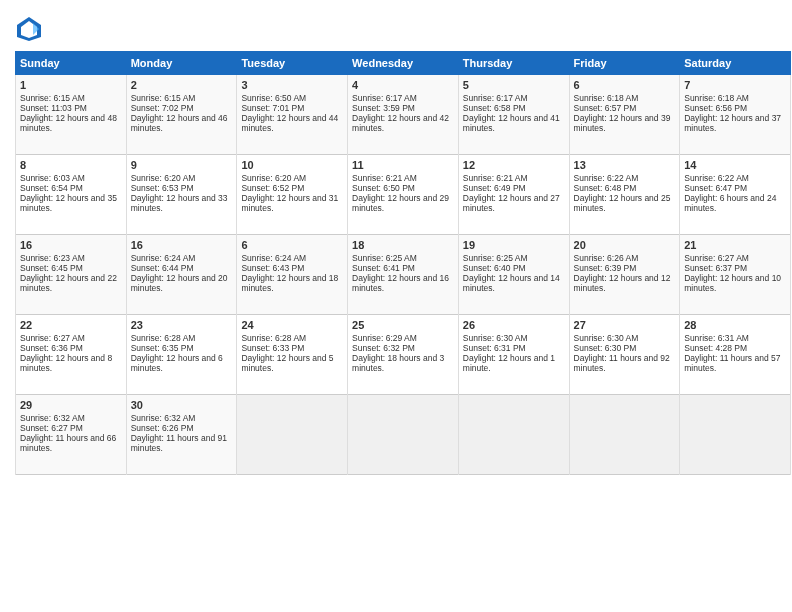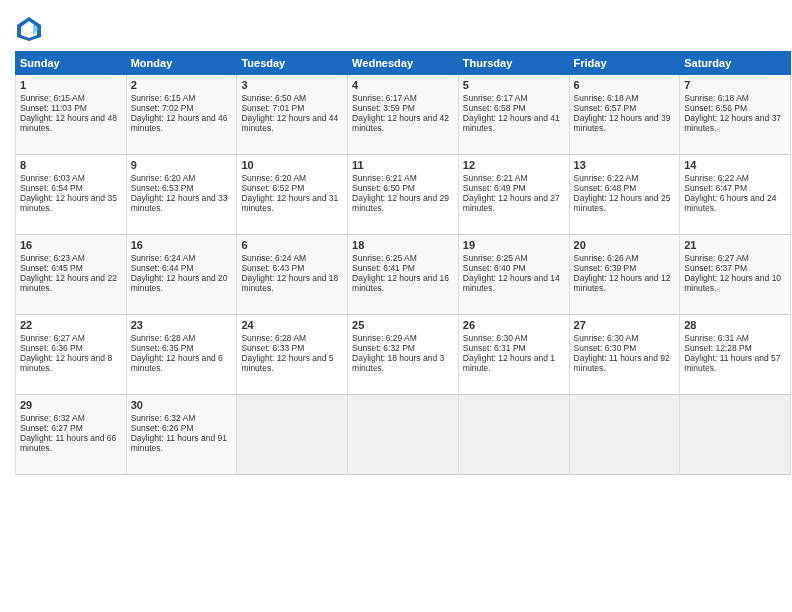--- a/index.html
+++ b/index.html
@@ -158,21 +158,21 @@
           <td><span class="day-num">20</span><span>Sunrise: 6:26 AM</span><br><span>Sunset: 6:39 PM</span><br><span>Daylight: 12 hours and 12 minutes.</span></td>
           <td><span class="day-num">21</span><span>Sunrise: 6:27 AM</span><br><span>Sunset: 6:37 PM</span><br><span>Daylight: 12 hours and 10 minutes.</span></td>
         </tr>
         <tr>
           <td><span class="day-num">22</span><span>Sunrise: 6:27 AM</span><br><span>Sunset: 6:36 PM</span><br><span>Daylight: 12 hours and 8 minutes.</span></td>
           <td><span class="day-num">23</span><span>Sunrise: 6:28 AM</span><br><span>Sunset: 6:35 PM</span><br><span>Daylight: 12 hours and 6 minutes.</span></td>
           <td><span class="day-num">24</span><span>Sunrise: 6:28 AM</span><br><span>Sunset: 6:33 PM</span><br><span>Daylight: 12 hours and 5 minutes.</span></td>
           <td><span class="day-num">25</span><span>Sunrise: 6:29 AM</span><br><span>Sunset: 6:32 PM</span><br><span>Daylight: 18 hours and 3 minutes.</span></td>
           <td><span class="day-num">26</span><span>Sunrise: 6:30 AM</span><br><span>Sunset: 6:31 PM</span><br><span>Daylight: 12 hours and 1 minute.</span></td>
           <td><span class="day-num">27</span><span>Sunrise: 6:30 AM</span><br><span>Sunset: 6:30 PM</span><br><span>Daylight: 11 hours and 92 minutes.</span></td>
-          <td><span class="day-num">28</span><span>Sunrise: 6:31 AM</span><br><span>Sunset: 12:28 PM</span><br><span>Daylight: 11 hours and 57 minutes.</span></td>
+          <td><span class="day-num">28</span><span>Sunrise: 6:31 AM</span><br><span>Sunset: 4:28 PM</span><br><span>Daylight: 11 hours and 57 minutes.</span></td>
         </tr>
         <tr>
           <td><span class="day-num">29</span><span>Sunrise: 6:32 AM</span><br><span>Sunset: 6:27 PM</span><br><span>Daylight: 11 hours and 66 minutes.</span></td>
           <td><span class="day-num">30</span><span>Sunrise: 6:32 AM</span><br><span>Sunset: 6:26 PM</span><br><span>Daylight: 11 hours and 91 minutes.</span></td>
           <td class="cell-empty"></td>
           <td class="cell-empty"></td>
           <td class="cell-empty"></td>
           <td class="cell-empty"></td>
           <td class="cell-empty"></td>
         </tr>

